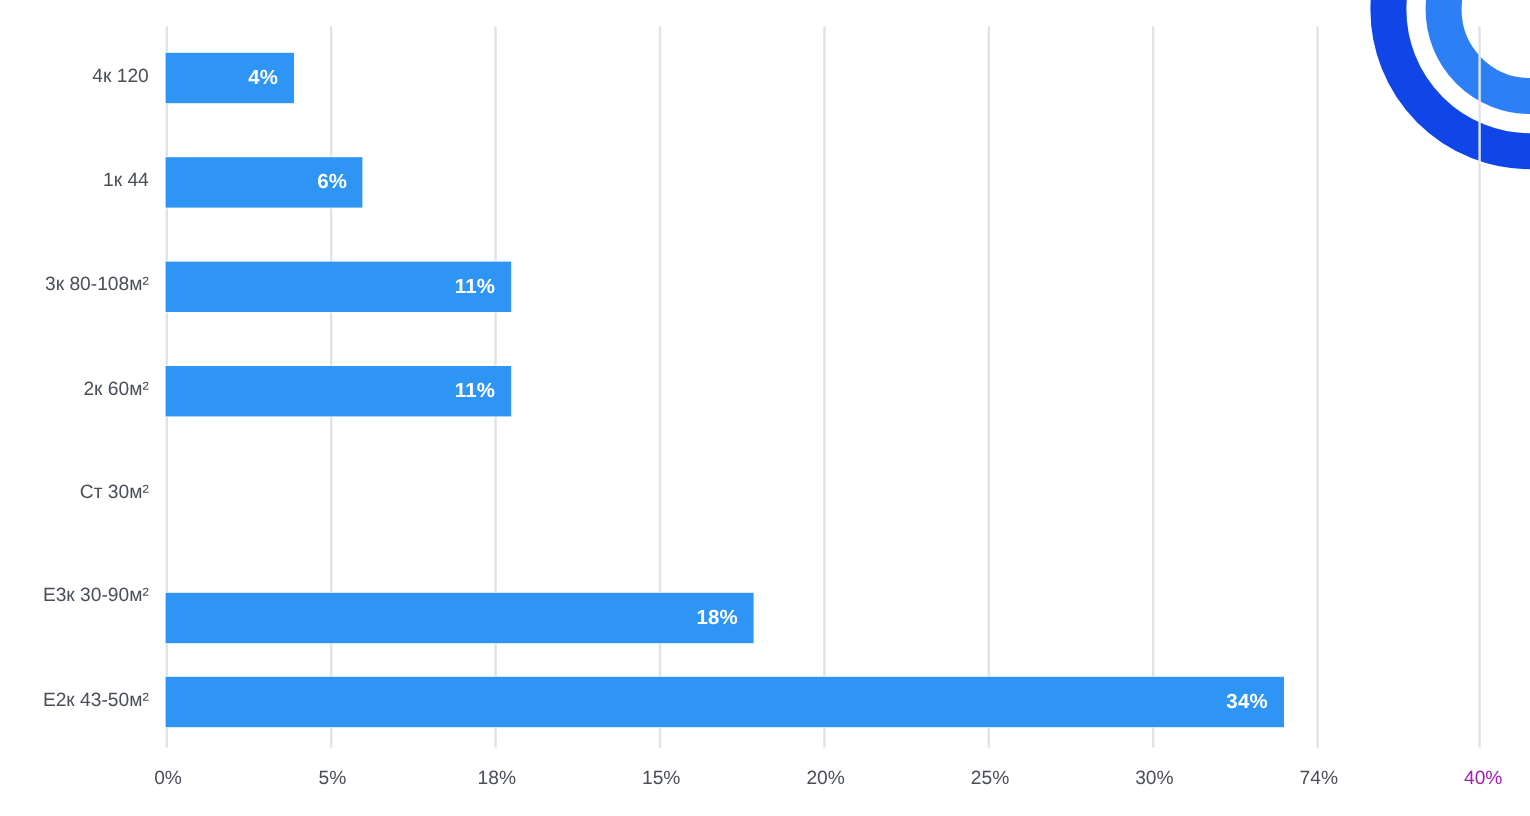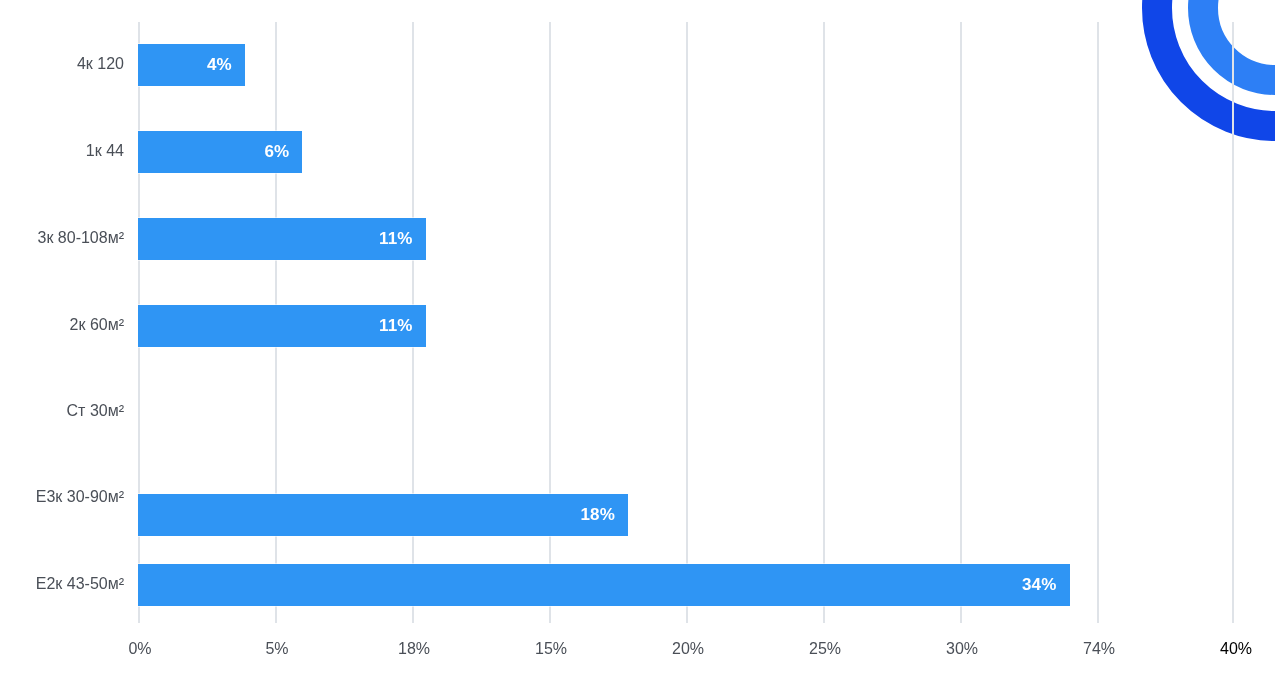--- a/index.html
+++ b/index.html
@@ -197,17 +197,17 @@
   </div>
   <div class="tick-label" style="left: 825px; color: rgb(74, 79, 87);">
     <span>25%</span>
   </div>
   <div class="tick-label" style="left: 962px; color: rgb(74, 79, 87); text-align: center;">
     <span>30%</span>
   </div>
   <div class="tick-label" style="left: 1099px; color: rgb(74, 79, 87);">
     <span>74%</span>
   </div>
-  <div class="tick-label" style="left: 1236px; color: #000000;">
+  <div class="tick-label" style="left: 1236px; color: #a21caf;">
     <span>40%</span>
   </div>
 
 </div>
 
 </body></html>

